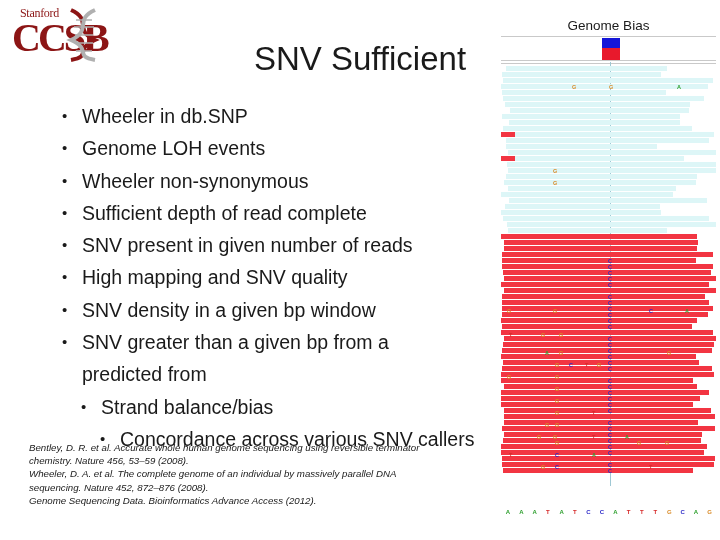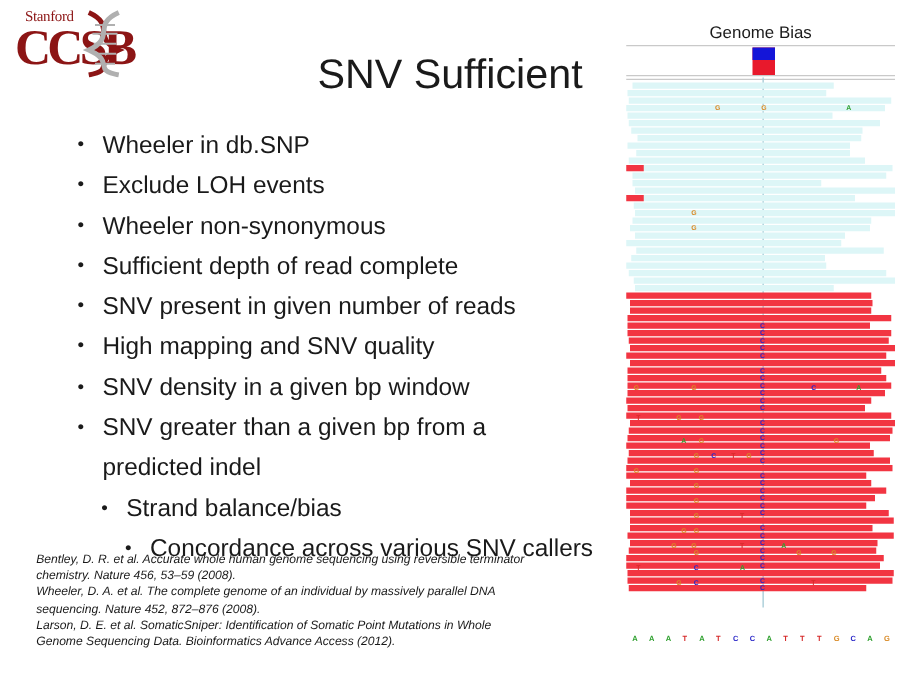--- a/index.html
+++ b/index.html
@@ -216,21 +216,21 @@
 
 <div id="title">SNV Sufficient</div>
 
 <div id="bullets">
   <div class="bullet-row">
     <span class="bullet-dot">•</span>
     <span class="bullet-text">Wheeler in db.SNP</span>
   </div>
   <div class="bullet-row">
     <span class="bullet-dot">•</span>
-    <span class="bullet-text">Exclude LOH events</span>
+    <span class="bullet-text">Genome LOH events</span>
   </div>
   <div class="bullet-row">
     <span class="bullet-dot">•</span>
     <span class="bullet-text">Wheeler non-synonymous</span>
   </div>
   <div class="bullet-row">
     <span class="bullet-dot">•</span>
     <span class="bullet-text">Sufficient depth of read complete</span>
   </div>
   <div class="bullet-row">
@@ -242,37 +242,36 @@
     <span class="bullet-text">High mapping and SNV quality</span>
   </div>
   <div class="bullet-row">
     <span class="bullet-dot">•</span>
     <span class="bullet-text">SNV density in a given bp window</span>
   </div>
   <div class="bullet-row">
     <span class="bullet-dot">•</span>
     <span class="bullet-text">SNV greater than a given bp from a</span>
   </div>
-  <div class="bullet-subline">predicted indel</div>
+  <div class="bullet-subline">predicted from</div>
   <div class="bullet-row indent-1">
     <span class="bullet-dot">•</span>
     <span class="bullet-text">Strand balance/bias</span>
   </div>
   <div class="bullet-row indent-2">
     <span class="bullet-dot">•</span>
     <span class="bullet-text">Concordance across various SNV callers</span>
   </div>
 </div>
 
 <div id="references">
   <div class="ref-line">Bentley, D. R. et al. Accurate whole human genome sequencing using reversible terminator</div>
   <div class="ref-line">chemistry. Nature 456, 53–59 (2008).</div>
   <div class="ref-line">Wheeler, D. A. et al. The complete genome of an individual by massively parallel DNA</div>
   <div class="ref-line">sequencing. Nature 452, 872–876 (2008).</div>
-  <div class="ref-line">Larson, D. E. et al. SomaticSniper: Identification of Somatic Point Mutations in Whole</div>
   <div class="ref-line">Genome Sequencing Data. Bioinformatics Advance Access (2012).</div>
 </div>
 
 <div id="igv-panel">
   <div id="igv-title">Genome Bias</div>
   <div id="igv-body">
     <div class="igv-rule" style="top:0px;"></div>
     <div id="cov-bar">
       <div id="cov-bar-top"></div>
     </div>

